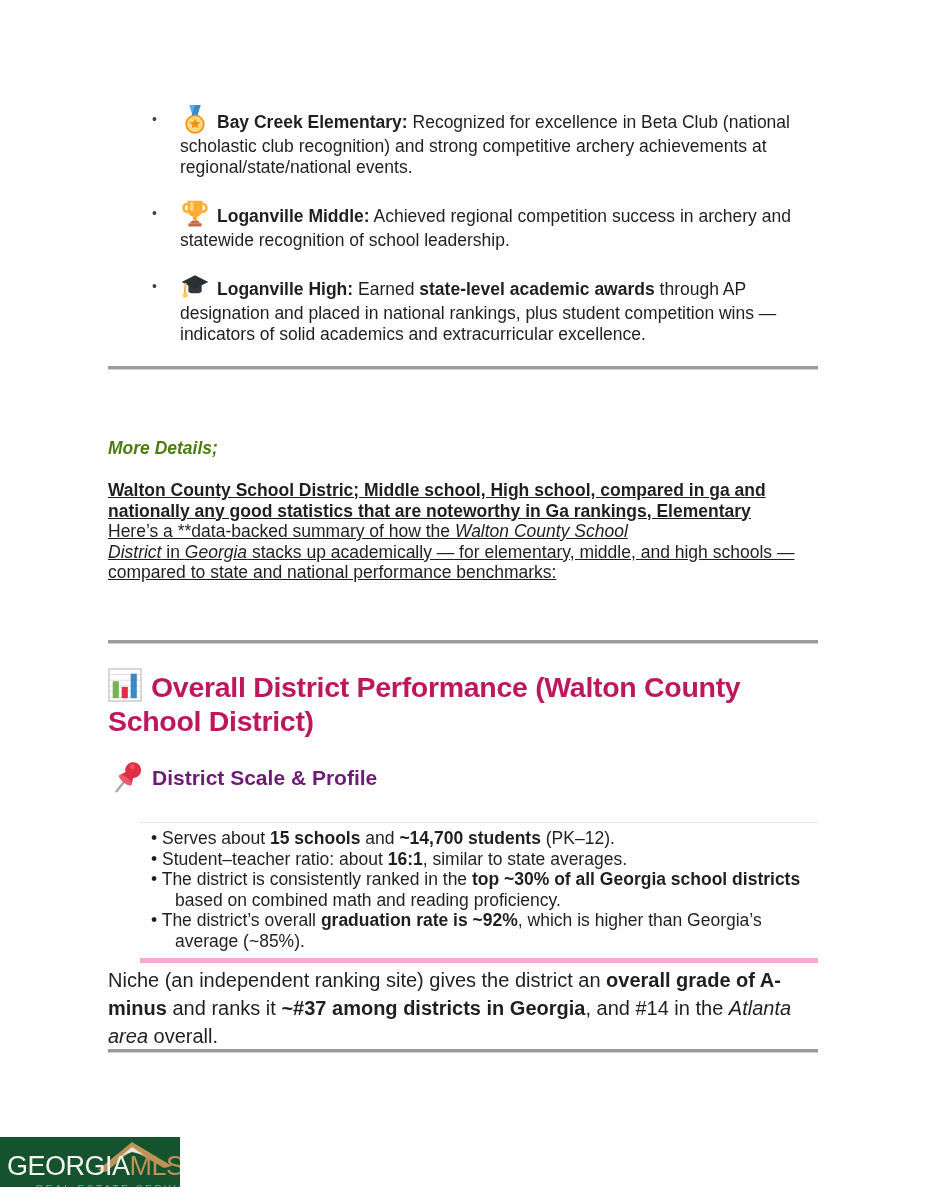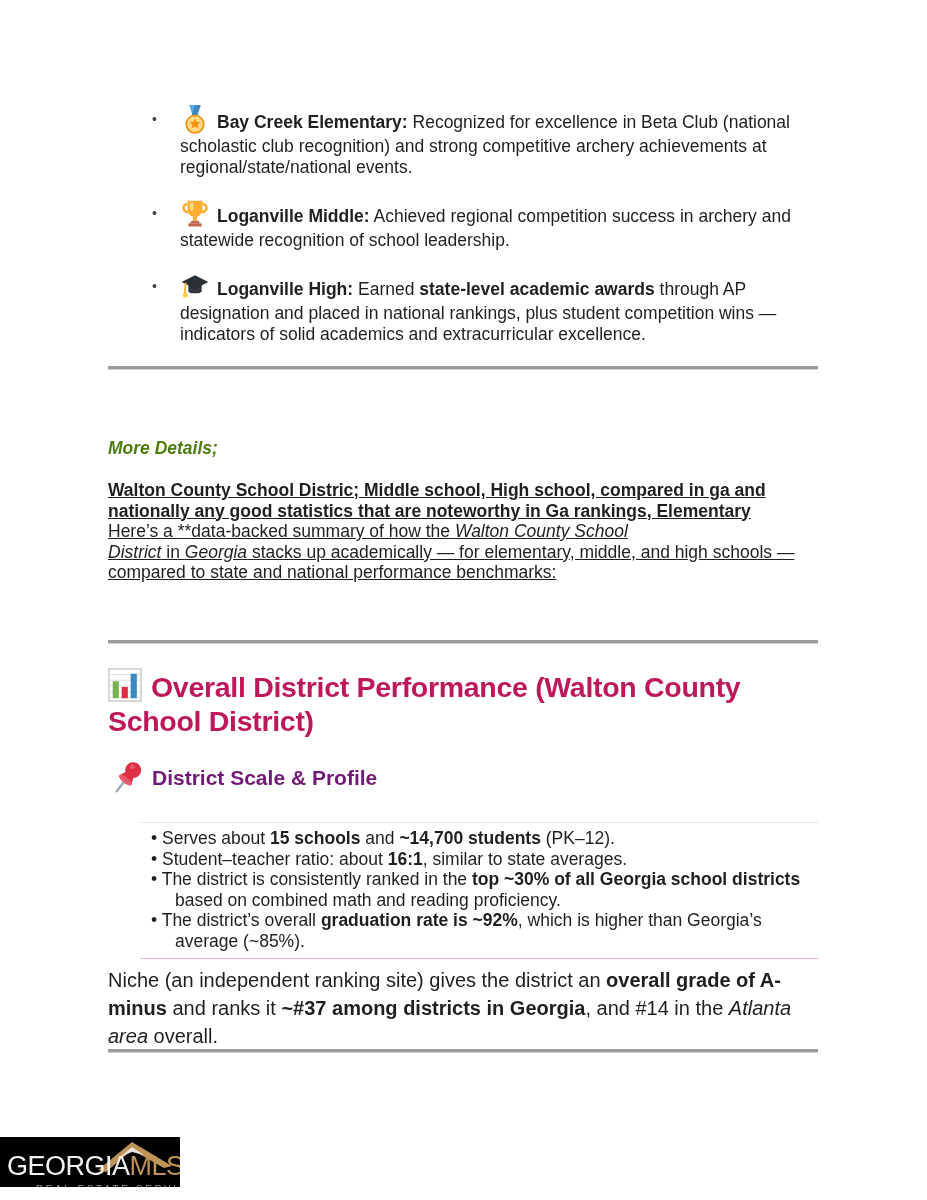--- a/index.html
+++ b/index.html
@@ -69,40 +69,40 @@
     display:flex;align-items:center;
     font-size:21px;font-weight:bold;color:#701a75;
   }
   .h2-wrap .emoji{
     display:inline-block;width:38px;height:40px;margin-right:6px;flex:0 0 auto;
   }
 
   
   .stats-box{
     position:absolute;left:140px;top:822px;width:678px;
-    border-top:1px solid #e5e5e5;border-bottom:1px solid #f9a8d4;
+    border-top:1px solid #e5e5e5;border-bottom:5px solid #f9a8d4;
     padding:5px 0 7px 0;
   }
   .stats{list-style:none;margin:0;padding:0;}
   .stat{
     padding-left:35px;text-indent:-24px;
     font-size:17.5px;line-height:20.5px;
   }
   .stat::before{content:"• ";}
 
   
   .niche{
     position:absolute;left:108px;top:966px;width:716px;
     font-size:20px;line-height:28px;margin:0;
   }
 
   
   .logo{
     position:absolute;left:0;top:1137px;width:180px;height:50px;
-    background:#000000;overflow:hidden;
+    background:#14532d;overflow:hidden;
   }
   .logo-roof{position:absolute;left:86px;top:3px;width:88px;height:32px;}
   .logo-text{
     position:absolute;left:7px;top:16px;width:170px;
     font-size:27px;letter-spacing:-0.5px;line-height:27px;
     white-space:nowrap;
   }
   .logo-georgia{color:#f2f2f2;}
   .logo-mls{color:#bd9357;}
   .logo-tagline{

